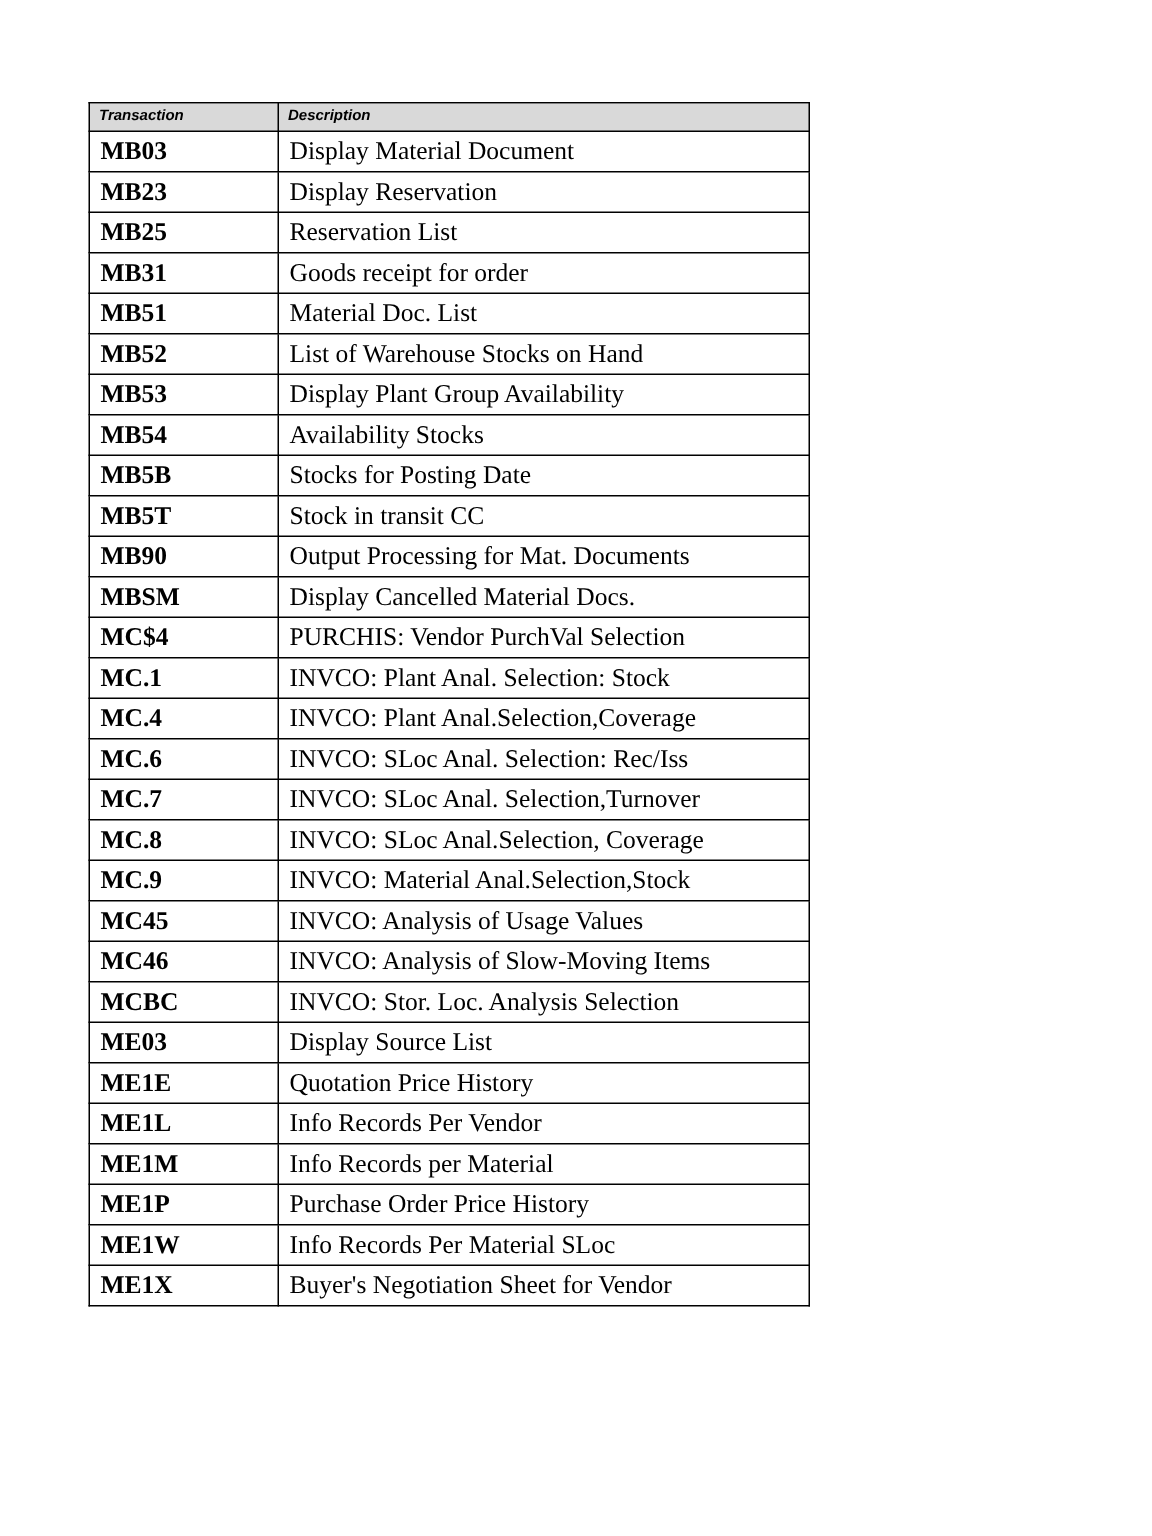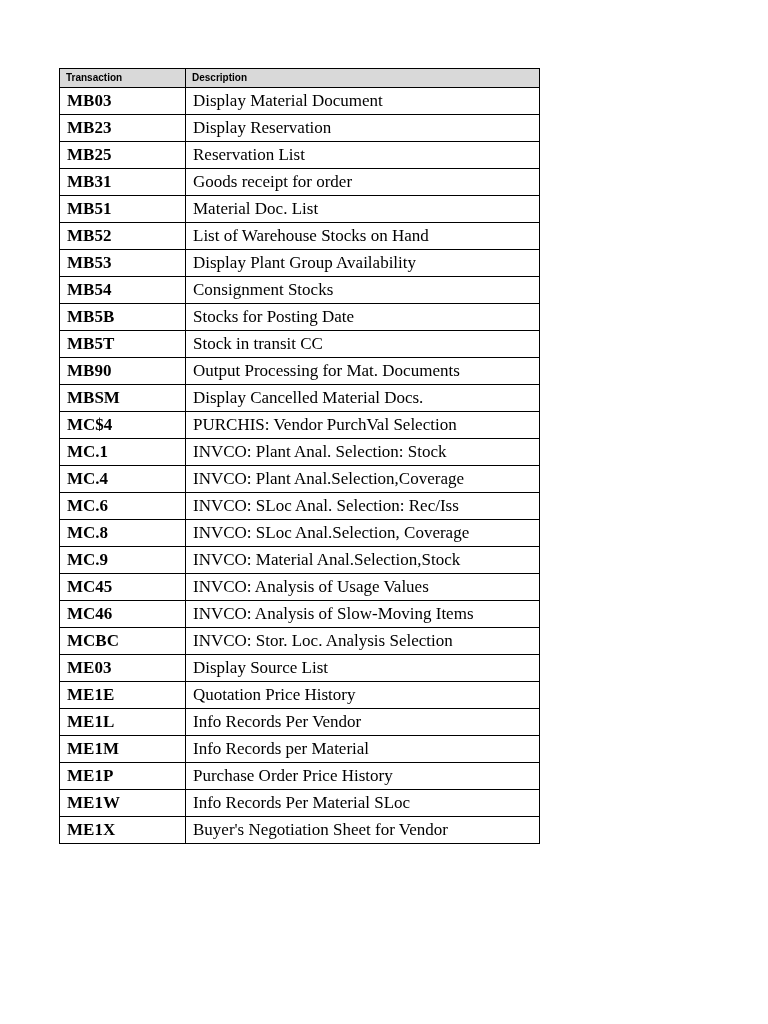--- a/index.html
+++ b/index.html
@@ -46,20 +46,21 @@
   }
   table.tx-table thead th {
     background: #d9d9d9;
     font-family: "Liberation Sans", sans-serif;
     font-size: 10px;
     font-weight: bold;
     text-align: left;
     height: 18px;
     line-height: 18px;
     padding-left: 6px;
+    font-style: italic;
   }
   table.tx-table tbody td {
     font-family: "Liberation Serif", serif;
     font-size: 17px;
     height: 26px;
     line-height: 26px;
     letter-spacing: 0px;
   }
   table.tx-table tbody td.code {
     padding-left: 7px;
@@ -109,21 +110,21 @@
           <tr>
             <td class="code">MB52</td>
             <td class="desc">List of Warehouse Stocks on Hand</td>
           </tr>
           <tr>
             <td class="code">MB53</td>
             <td class="desc">Display Plant Group Availability</td>
           </tr>
           <tr>
             <td class="code">MB54</td>
-            <td class="desc">Consignment Stocks</td>
+            <td class="desc">Availability Stocks</td>
           </tr>
           <tr>
             <td class="code">MB5B</td>
             <td class="desc">Stocks for Posting Date</td>
           </tr>
           <tr>
             <td class="code">MB5T</td>
             <td class="desc">Stock in transit CC</td>
           </tr>
           <tr>
@@ -142,20 +143,24 @@
             <td class="code">MC.1</td>
             <td class="desc">INVCO: Plant Anal. Selection: Stock</td>
           </tr>
           <tr>
             <td class="code">MC.4</td>
             <td class="desc">INVCO: Plant Anal.Selection,Coverage</td>
           </tr>
           <tr>
             <td class="code">MC.6</td>
             <td class="desc">INVCO: SLoc Anal. Selection: Rec/Iss</td>
+          </tr>
+          <tr>
+            <td class="code">MC.7</td>
+            <td class="desc">INVCO: SLoc Anal. Selection,Turnover</td>
           </tr>
           <tr>
             <td class="code">MC.8</td>
             <td class="desc">INVCO: SLoc Anal.Selection, Coverage</td>
           </tr>
           <tr>
             <td class="code">MC.9</td>
             <td class="desc">INVCO: Material Anal.Selection,Stock</td>
           </tr>
           <tr>

